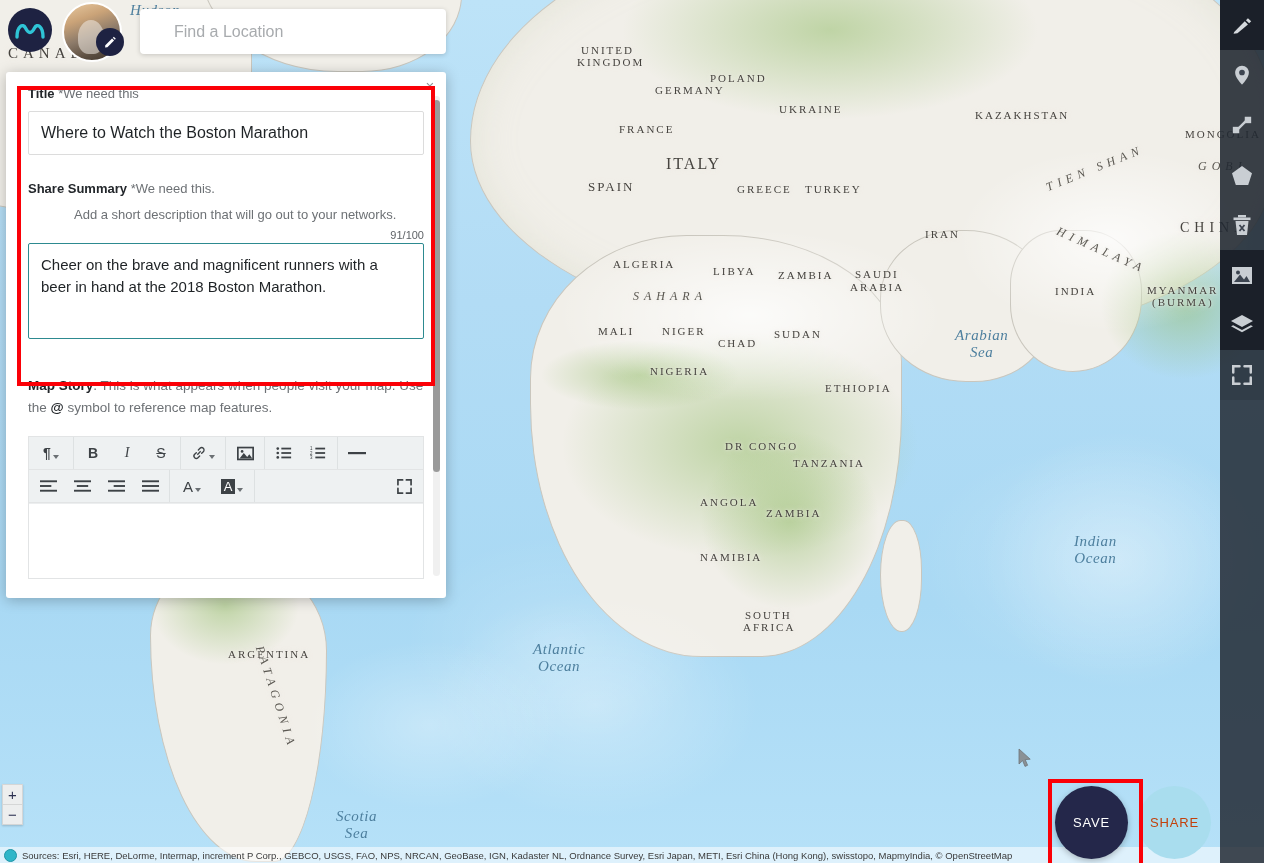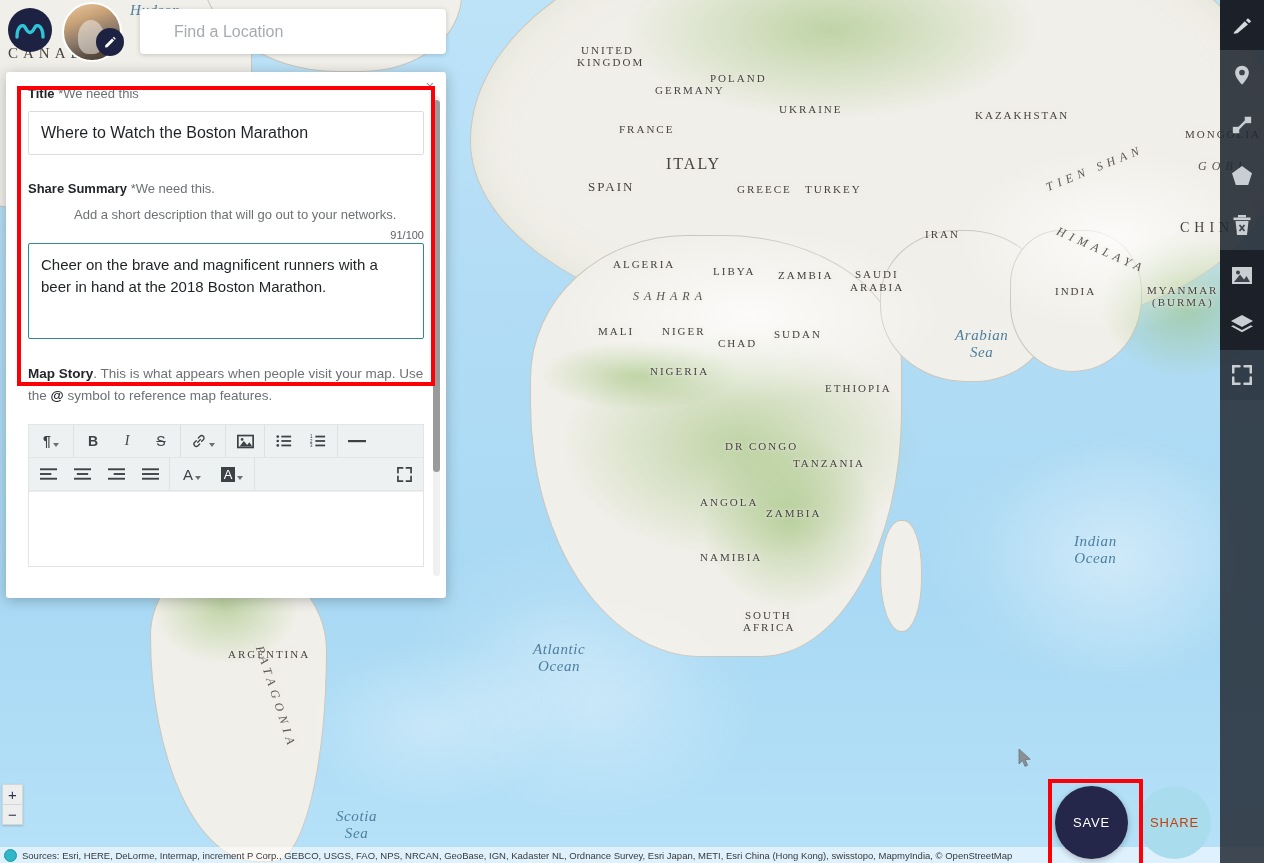--- a/index.html
+++ b/index.html
@@ -240,21 +240,21 @@
   }
   .summary-textarea {
     width: 100%; height: 96px; box-sizing: border-box;
     border: 1px solid #2d8a90; border-radius: 2px;
     padding: 10px 12px; font-size: 15px; line-height: 1.45;
     color: #1f2326; resize: none; outline: none;
     font-family: "Liberation Sans", sans-serif;
   }
   .story-text {
     font-size: 13.5px; line-height: 1.6; color: #6d7175;
-    margin-top: 20px;
+    margin-top: 32px;
     font-family: "Liberation Sans", sans-serif;
   }
   .story-text b { color: #23272b; font-weight: 700; }
   .story-text .at { color: #23272b; font-weight: 700; }
 
   
   .rte {
     margin-top: 18px;
     border: 1px solid #e2e4e5;
     background: #fff;

